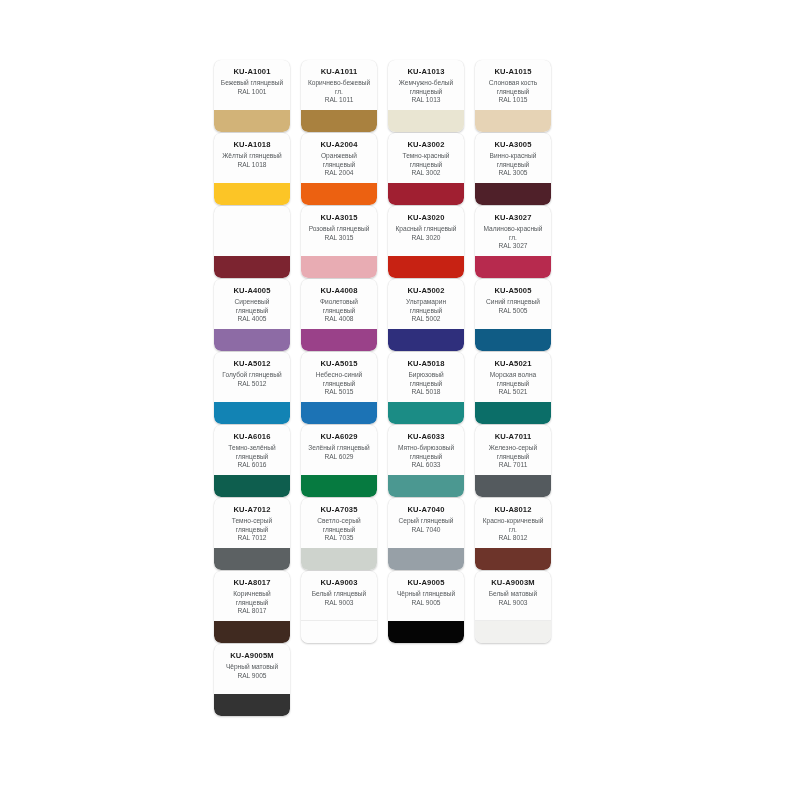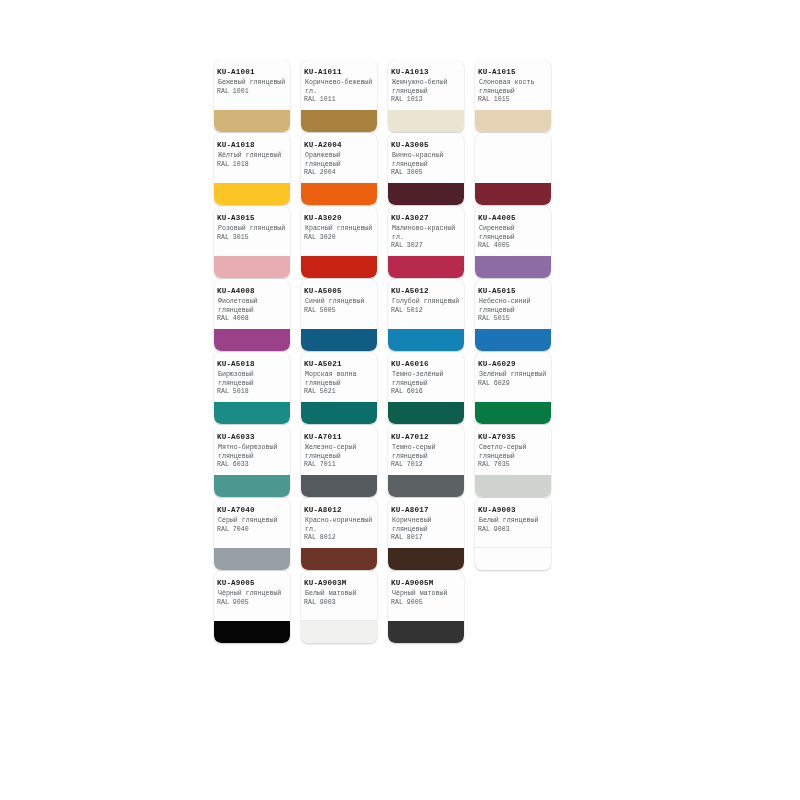--- a/index.html
+++ b/index.html
@@ -35,22 +35,21 @@
     box-shadow: 0 1px 2px rgba(0,0,0,0.20), 0 0 1px rgba(0,0,0,0.10);
     display: flex;
     flex-direction: column;
     overflow: hidden;
     position: relative;
   }
 
   .card-text {
     flex: 0 0 auto;
     padding: 7px 3px 0 3px;
-    text-align: left;
-    font-family: Liberation Mono, monospace;
+    text-align: center;
   }
 
   .card-code {
     font-size: 7.6px;
     font-weight: bold;
     color: #1b1b1b;
     letter-spacing: 0.15px;
     line-height: 10px;
     white-space: nowrap;
   }
@@ -131,20 +130,28 @@
     <div class="swatch-card">
       <div class="card-text">
         <div class="card-code">KU-A2004</div>
         <div class="card-desc">Оранжевый глянцевый</div>
         <div class="card-ral">RAL 2004</div>
       </div>
       <div class="card-color" style="background: rgb(236, 97, 17);"></div>
     </div>
     <div class="swatch-card">
       <div class="card-text">
+        <div class="card-code">KU-A3002</div>
+        <div class="card-desc">Темно-красный глянцевый</div>
+        <div class="card-ral">RAL 3002</div>
+      </div>
+      <div class="card-color" style="background: rgb(160, 31, 49);"></div>
+    </div>
+    <div class="swatch-card">
+      <div class="card-text">
         <div class="card-code">KU-A3005</div>
         <div class="card-desc">Винно-красный глянцевый</div>
         <div class="card-ral">RAL 3005</div>
       </div>
       <div class="card-color" style="background: rgb(79, 32, 41);"></div>
     </div>
     <div class="swatch-card">
       <div class="card-color" style="background: rgb(124, 36, 48);"></div>
     </div>
     <div class="swatch-card">
@@ -182,20 +189,28 @@
     <div class="swatch-card">
       <div class="card-text">
         <div class="card-code">KU-A4008</div>
         <div class="card-desc">Фиолетовый глянцевый</div>
         <div class="card-ral">RAL 4008</div>
       </div>
       <div class="card-color" style="background: rgb(154, 65, 137);"></div>
     </div>
     <div class="swatch-card">
       <div class="card-text">
+        <div class="card-code">KU-A5002</div>
+        <div class="card-desc">Ультрамарин глянцевый</div>
+        <div class="card-ral">RAL 5002</div>
+      </div>
+      <div class="card-color" style="background: rgb(47, 47, 124);"></div>
+    </div>
+    <div class="swatch-card">
+      <div class="card-text">
         <div class="card-code">KU-A5005</div>
         <div class="card-desc">Синий глянцевый</div>
         <div class="card-ral">RAL 5005</div>
       </div>
       <div class="card-color" style="background: rgb(16, 92, 133);"></div>
     </div>
     <div class="swatch-card">
       <div class="card-text">
         <div class="card-code">KU-A5012</div>
         <div class="card-desc">Голубой глянцевый</div>

